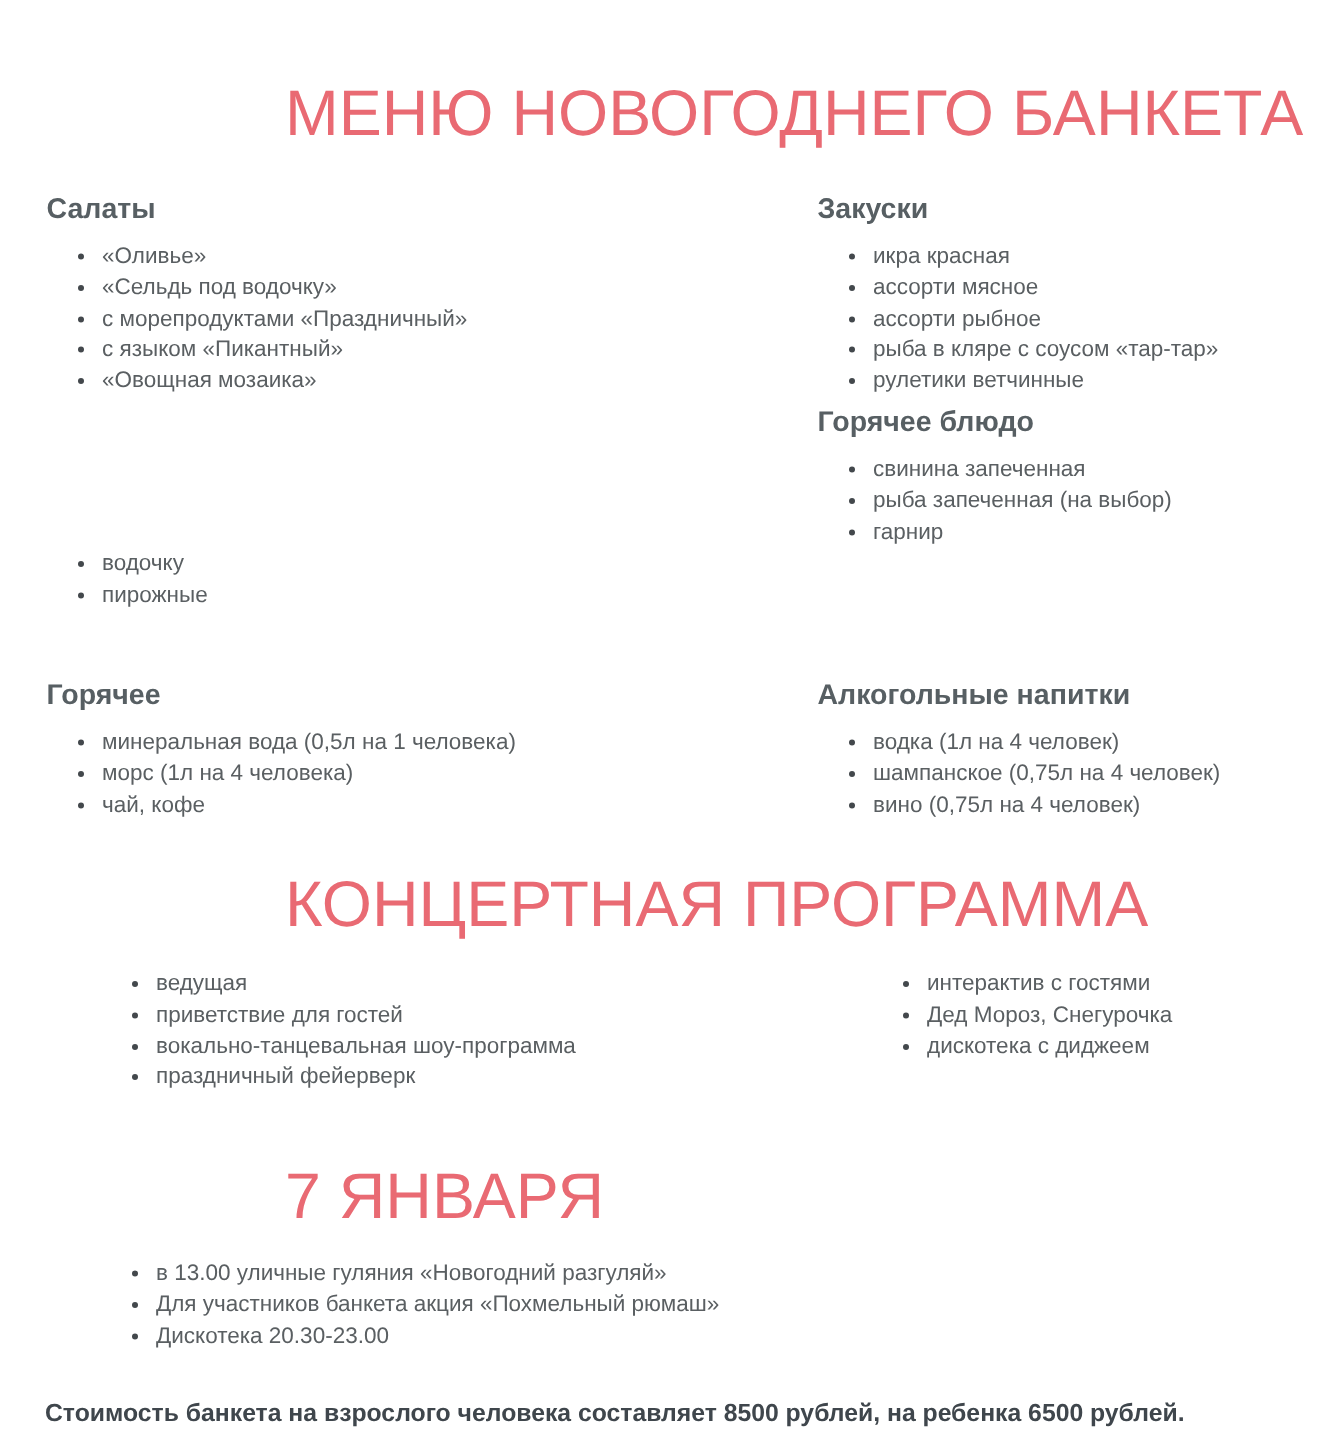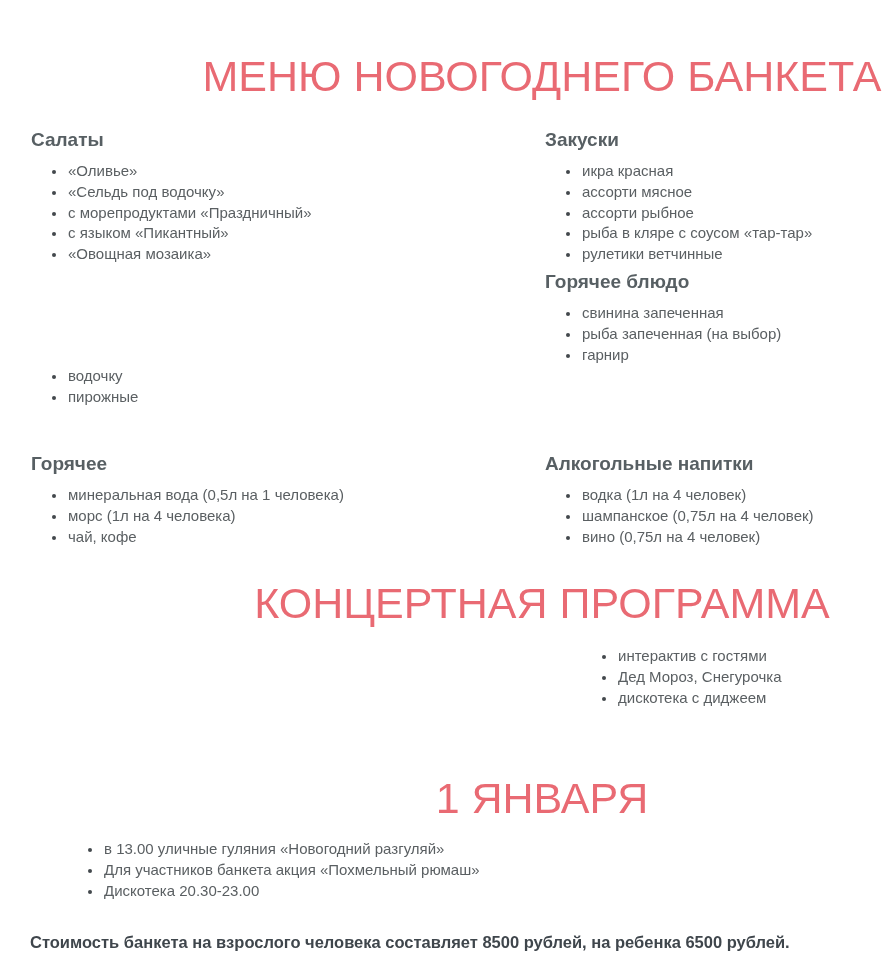--- a/index.html
+++ b/index.html
@@ -13,21 +13,20 @@
     width: 894px;
     height: 962px;
     background: #ffffff;
     overflow: hidden;
   }
   
   .accent-heading {
     position: absolute;
     left: 190px;
     width: 704px;
-    text-align: center;
     color: #e96a73;
     font-size: 43px;
     font-weight: 300;
     line-height: 1.1;
     letter-spacing: 0px;
     white-space: nowrap;
   }
   .section {
     position: absolute;
   }
@@ -125,28 +124,34 @@
     <h4>Алкогольные напитки</h4>
     <ul class="items">
         <li>водка (1л на 4 человек)</li>
         <li>шампанское (0,75л на 4 человек)</li>
         <li>вино (0,75л на 4 человек)</li>
       </ul>
   </div>
 
   <h1 class="accent-heading" style="top: 551px;">КОНЦЕРТНАЯ ПРОГРАММА</h1>
 
+  <ul class="items plain-list" style="left: 67px; top: 646px; width: 460px;">
+      <li>ведущая</li>
+      <li>приветствие для гостей</li>
+      <li>вокально-танцевальная шоу-программа</li>
+      <li>праздничный фейерверк</li>
+    </ul>
 
   <ul class="items plain-list" style="left: 581px; top: 646px; width: 310px;">
       <li>интерактив с гостями</li>
       <li>Дед Мороз, Снегурочка</li>
       <li>дискотека с диджеем</li>
     </ul>
 
-  <h1 class="accent-heading" style="top: 746px;">1 ЯНВАРЯ</h1>
+  <h1 class="accent-heading" style="top: 746px;">7 ЯНВАРЯ</h1>
 
   <ul class="items plain-list" style="left: 67px; top: 839px; width: 560px;">
       <li>в 13.00 уличные гуляния «Новогодний разгуляй»</li>
       <li>Для участников банкета акция «Похмельный рюмаш»</li>
       <li>Дискотека 20.30-23.00</li>
     </ul>
 
   <p class="footer-note">Стоимость банкета на взрослого человека составляет 8500 рублей, на ребенка 6500 рублей.</p>
 
 </div>

